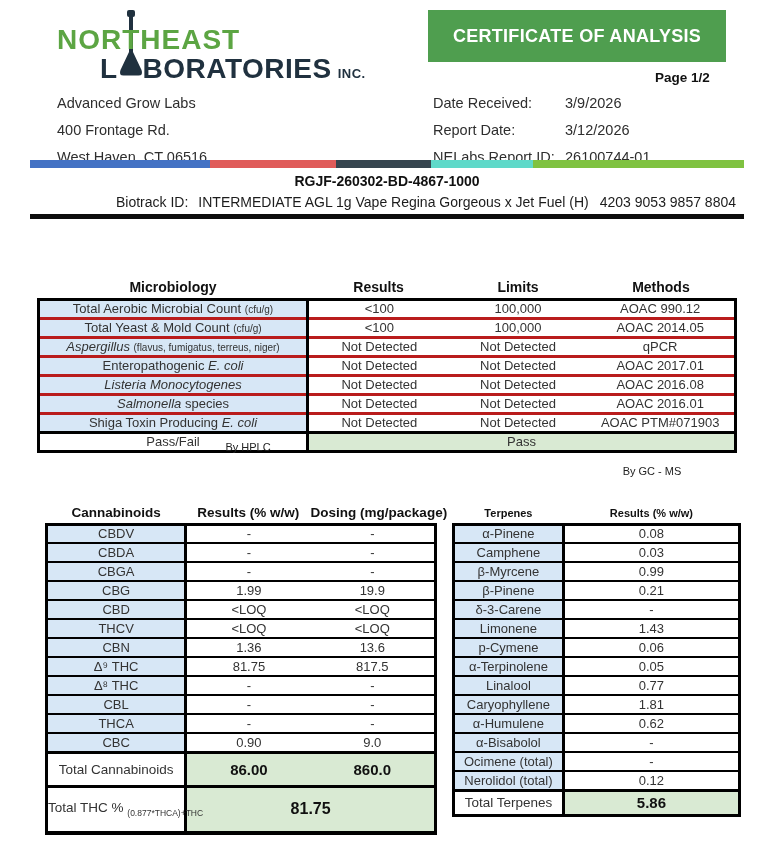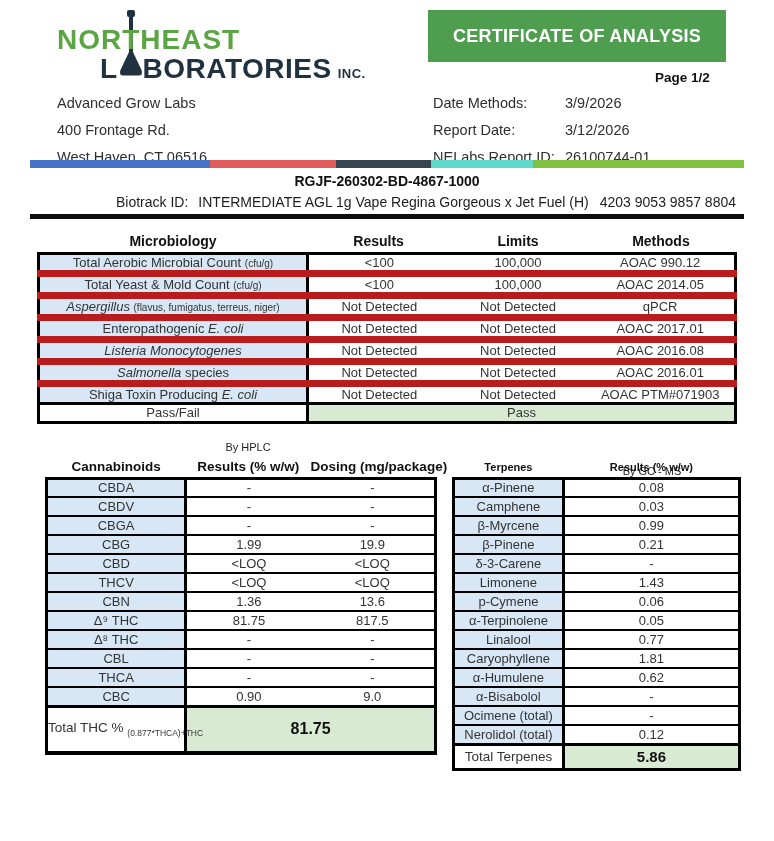--- a/index.html
+++ b/index.html
@@ -32,29 +32,29 @@
   .divider div { height:100%; }
   .sample-id { position:absolute; left:30px; top:173px; width:714px; text-align:center;
                font-size:14px; font-weight:bold; color:#111; }
   .biotrack { position:absolute; left:30px; top:194px; width:714px; display:flex;
               font-size:14px; color:#1c1c1c; align-items:baseline; }
   .bt-label { margin-left:86px; }
   .bt-desc { margin-left:10px; }
   .bt-num { margin-left:auto; margin-right:8px; }
   .thick-rule { position:absolute; left:30px; top:214px; width:714px; height:5px; background:#0d0d0d; }
   
-  table { border-collapse:collapse; table-layout:fixed; }
+  table { border-collapse:collapse; table-layout:fixed;margin-top:46px; }
   th { font-weight:bold; color:#111; text-align:center; vertical-align:middle; }
   td { text-align:center; vertical-align:middle; font-size:13px; color:#333; }
   .it { font-style:italic; }
   .sm { font-size:10px; }
   
   .micro { position:absolute; left:37px; top:230px; width:700px; }
   .micro th { height:23px; font-size:14px; }
-  .micro tbody td { height:19px; border-top:7px solid #b91c1c; }
+  .micro tbody td { height:19px; border-top:3px solid #b91c1c; }
   .micro tbody tr:first-child td { border-top:3px solid #000; }
   .micro tbody td:first-child { border-left:3px solid #000; border-right:3px solid #000; }
   .micro tbody td:last-child { border-right:3px solid #000; }
   .micro td.an { background:var(--cell-blue,#d7e7f6); }
   .micro tbody.pf td { border-bottom:3px solid #000; }
   .micro td.pf-value { background:var(--cell-green,#d9ead3); }
   
   .cann { position:absolute; left:45px; top:457px; width:392px; }
   .cann th { height:21px; font-size:13.5px; white-space:nowrap; }
   .cann tbody td { height:19px; border-top:2px solid #000; }
@@ -102,21 +102,21 @@
   <div class="banner">CERTIFICATE OF ANALYSIS</div>
   <div class="page-label">Page 1/2</div>
 
   <div class="client">
     <div>Advanced Grow Labs</div>
     <div>400 Frontage Rd.</div>
     <div>West Haven, CT 06516</div>
   </div>
 
   <div class="meta">
-    <div class="meta-row"><span class="meta-label">Date Methods:</span><span class="meta-value">3/9/2026</span></div>
+    <div class="meta-row"><span class="meta-label">Date Received:</span><span class="meta-value">3/9/2026</span></div>
     <div class="meta-row"><span class="meta-label">Report Date:</span><span class="meta-value">3/12/2026</span></div>
     <div class="meta-row"><span class="meta-label">NELabs Report ID:</span><span class="meta-value">26100744-01</span></div>
   </div>
 
   <div class="divider">
       <div style="background: rgb(68, 114, 196); width: 25.2%;"></div>
       <div style="background: rgb(224, 92, 90); width: 17.6%;"></div>
       <div style="background: rgb(54, 69, 79); width: 13.3%;"></div>
       <div style="background: rgb(95, 217, 201); width: 14.3%;"></div>
       <div style="background: rgb(127, 194, 65); width: 29.6%;"></div>
@@ -205,26 +205,26 @@
       </colgroup>
     <thead>
       <tr>
         <th>Cannabinoids</th>
         <th>Results (% w/w)</th>
         <th>Dosing (mg/package)</th>
       </tr>
     </thead>
     <tbody class="data">
         <tr>
+          <td class="an">CBDV</td>
+          <td>-</td>
+          <td>-</td>
+        </tr>
+        <tr>
           <td class="an">CBDA</td>
-          <td>-</td>
-          <td>-</td>
-        </tr>
-        <tr>
-          <td class="an">CBDV</td>
           <td>-</td>
           <td>-</td>
         </tr>
         <tr>
           <td class="an">CBGA</td>
           <td>-</td>
           <td>-</td>
         </tr>
         <tr>
           <td class="an">CBG</td>
@@ -266,20 +266,25 @@
           <td>-</td>
           <td>-</td>
         </tr>
         <tr>
           <td class="an">CBC</td>
           <td>0.90</td>
           <td>9.0</td>
         </tr>
       </tbody>
     <tbody class="tots">
+      <tr class="tot">
+        <td class="tot-label">Total Cannabinoids</td>
+        <td class="greenv">86.00</td>
+        <td class="greenv">860.0</td>
+      </tr>
       <tr class="thc">
         <td class="thc-label"><span>Total THC %</span> <span class="thc-sub">(0.877*THCA)+THC</span></td>
         <td class="greenv big" colspan="2">81.75</td>
       </tr>
     </tbody>
   </table>
 
   <div class="method-note note-gcms">By GC - MS</div>
   <table class="terp">
     <colgroup>

